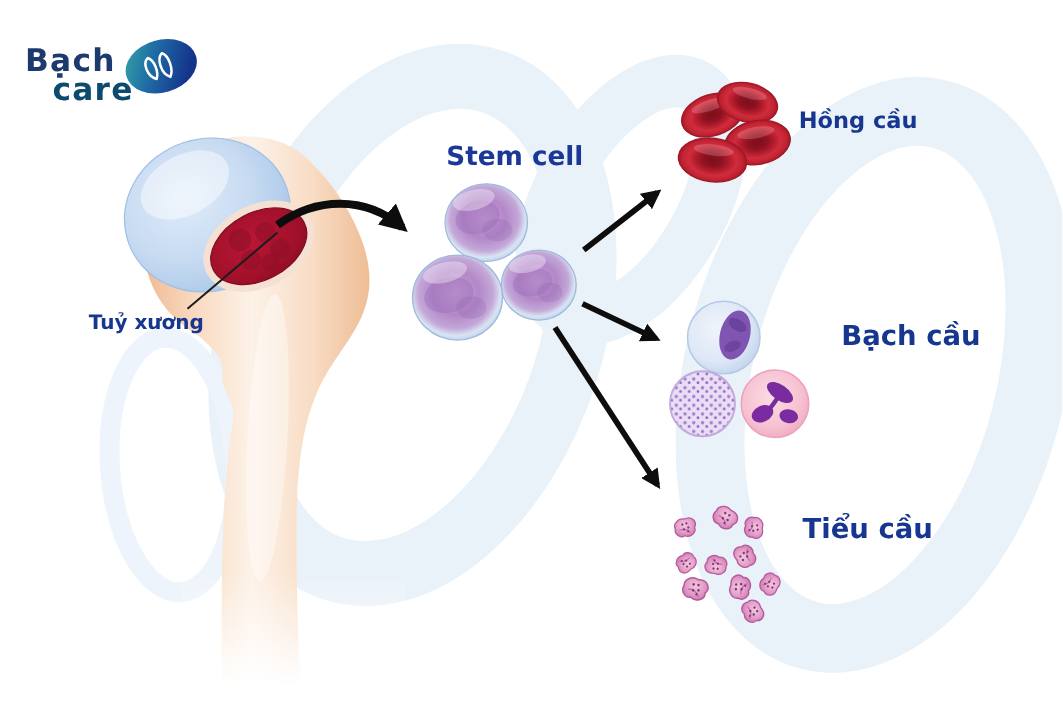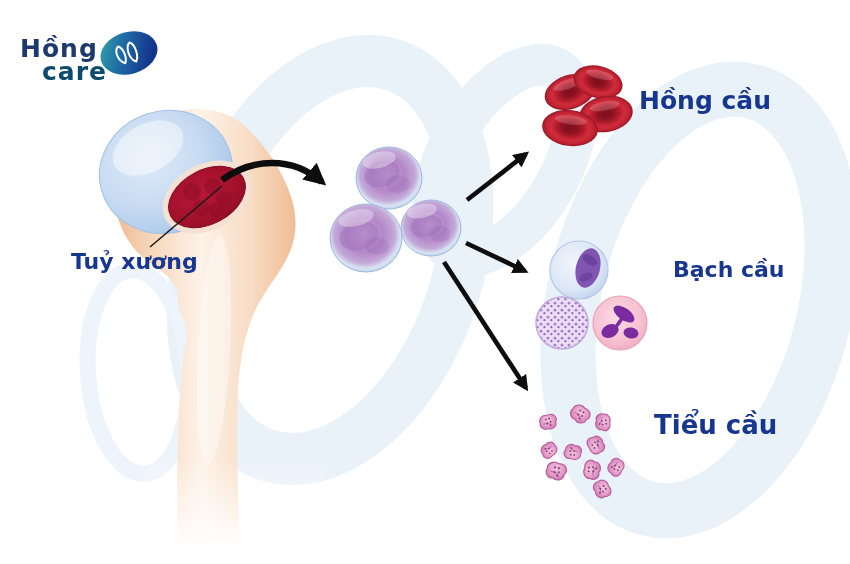--- a/index.html
+++ b/index.html
@@ -17,25 +17,25 @@
   .logo .line2{
     position:absolute;left:22px;top:31px;font-size:25px;font-weight:bold;
     color:#0c4a6e;letter-spacing:1px;
   }
   .logo .badge{position:absolute;left:74px;top:0px;}
   
   .lbl{
     position:absolute;font-weight:bold;color:#16368f;white-space:nowrap;
     line-height:1.15;
   }
-  .lbl-tuy-xuong{left:71px;top:249px;font-size:22px;}
+  .lbl-tuy-xuong{left:71px;top:249px;font-size:16px;}
   .lbl-stem-cell{left:357px;top:113px;font-size:21px;color:#1b3798;}
-  .lbl-hong-cau{left:639px;top:87px;font-size:25px;}
+  .lbl-hong-cau{left:639px;top:87px;font-size:18px;}
   .lbl-bach-cau{left:645px;top:257px;font-size:22px;margin-left:28px;}
-  .lbl-tieu-cau{left:642px;top:411px;font-size:26px;margin-left:12px;}
+  .lbl-tieu-cau{left:642px;top:411px;font-size:22px;}
 </style>
 </head>
 <body>
 
 <div class="stage">
 
   <svg class="artwork" width="850" height="564" viewBox="0 0 850 564">
     <defs>
       <linearGradient id="boneGrad" x1="0" y1="0" x2="1" y2="0">
         <stop offset="0%" stop-color="#efb992"></stop>
@@ -220,35 +220,36 @@
       <use href="#plt" transform="translate(573 452) rotate(210)"></use>
       <use href="#plt" transform="translate(596 445) rotate(260) scale(1.05)"></use>
       <use href="#plt" transform="translate(556 471) rotate(35) scale(1.15)"></use>
       <use href="#plt" transform="translate(592 470) rotate(300) scale(1.1)"></use>
       <use href="#plt" transform="translate(616 467) rotate(140)"></use>
       <use href="#plt" transform="translate(602 489) rotate(80) scale(1.05)"></use>
     </g>
   </svg>
 
   <div class="logo">
-    <span class="line1">Hồng</span>
+    <span class="line1">Bạch</span>
     <span class="line2">care</span>
     <svg class="badge" width="70" height="56" viewBox="0 0 70 56">
       <defs>
         <linearGradient id="badgeGrad" x1="0" y1="0" x2="1" y2="0.4">
           <stop offset="0%" stop-color="#38aaa6"></stop>
           <stop offset="45%" stop-color="#1f6ea6"></stop>
           <stop offset="100%" stop-color="#14338b"></stop>
         </linearGradient>
       </defs>
       <ellipse cx="35" cy="27" rx="29" ry="21" fill="url(#badgeGrad)" transform="rotate(-16 35 27)"></ellipse>
       <g transform="translate(35 27) rotate(-14)" stroke="#ffffff" stroke-width="2" fill="none" stroke-linejoin="round">
         <path d="M -6,9 C -13,5 -14,-6 -9,-9 C -4,-6 -3,4 -6,9 Z"></path>
         <path d="M 5,10 C -2,6 -2,-7 3,-10 C 8,-7 9,5 5,10 Z"></path>
       </g>
     </svg>
   </div>
 
   <div class="lbl lbl-tuy-xuong">Tuỷ xương</div>
+  <div class="lbl lbl-stem-cell">Stem cell</div>
   <div class="lbl lbl-hong-cau">Hồng cầu</div>
   <div class="lbl lbl-bach-cau">Bạch cầu</div>
   <div class="lbl lbl-tieu-cau">Tiểu cầu</div>
 </div>
 
 </body></html>

